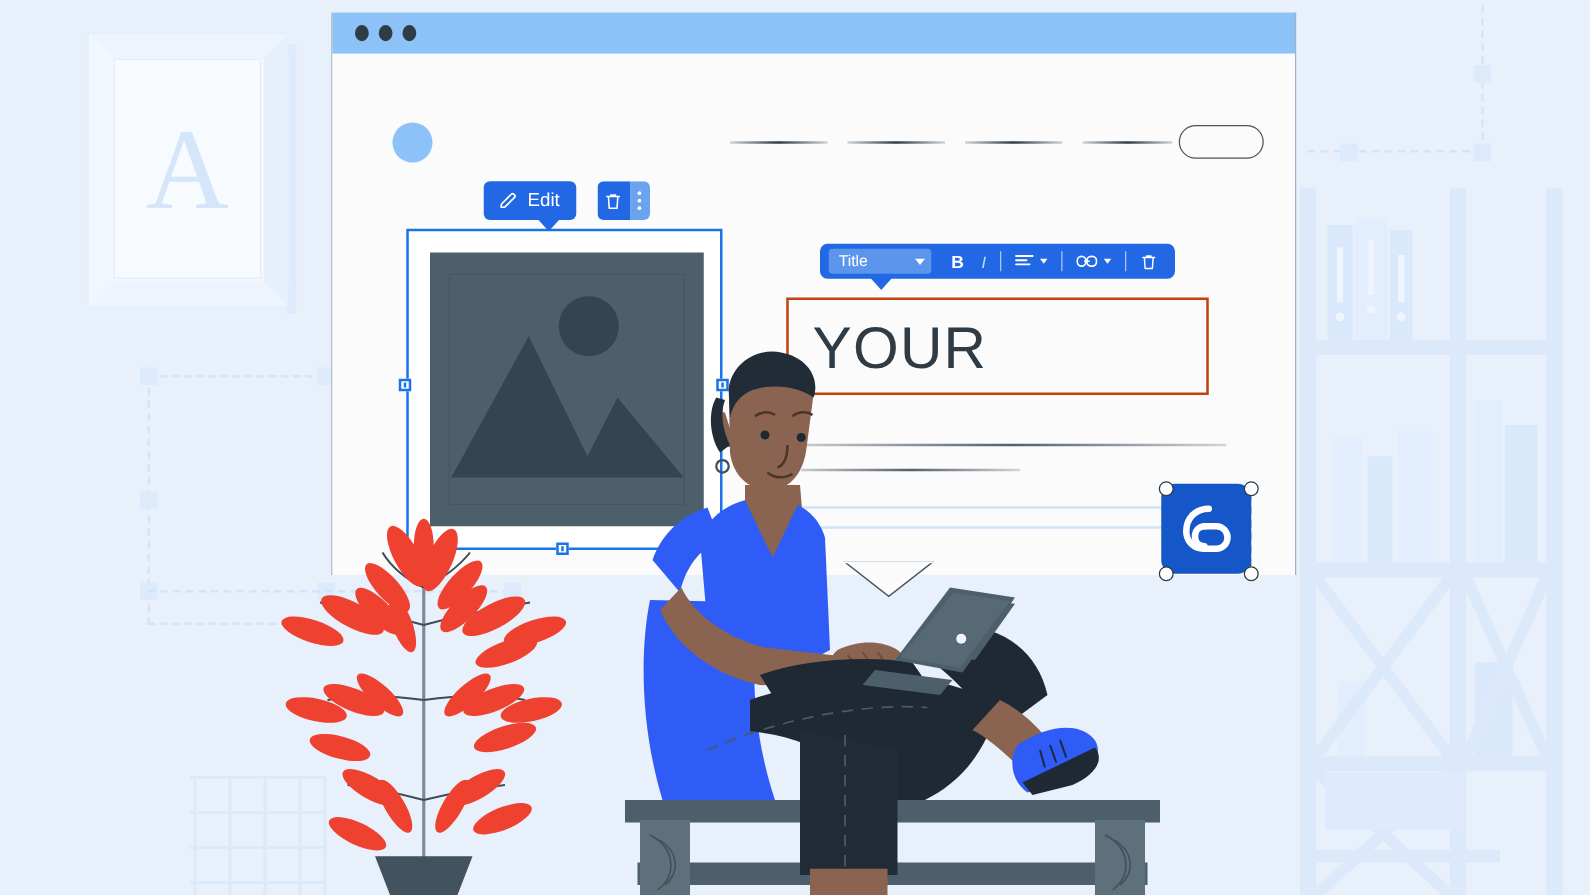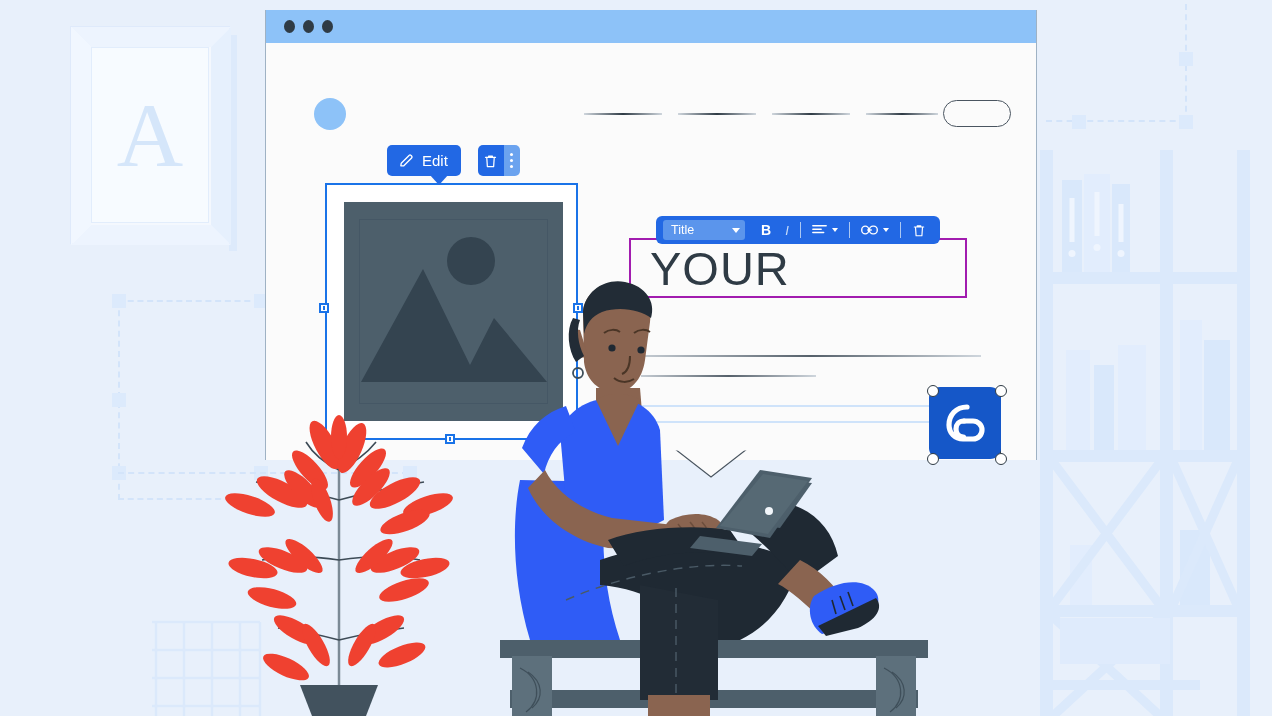--- a/index.html
+++ b/index.html
@@ -104,33 +104,33 @@
   .del-kebab { width:16px; background:#6ba3ef; display:flex; flex-direction:column; align-items:center; justify-content:center; gap:3px; }
   .del-kebab i { width:3px; height:3px; border-radius:50%; background:#fff; display:block; }
   .tip-down {
     position:absolute; left:163px; top:131px; width:0; height:0;
     border-left:10px solid transparent; border-right:10px solid transparent;
     border-top:11px solid #2268e4;
   }
 
   
   .text-select {
-    position:absolute; left:363px; top:195px; width:338px; height:60px;
-    border:2px solid #a21caf; background:#fbfbfb;
+    position:absolute; left:363px; top:195px; width:338px; height:78px;
+    border:2px solid #c2410c; background:#fbfbfb;
     display:flex; align-items:center; padding-left:19px;gap:16px;
   }
   .txt-main { font-size:47px; color:#2f3b45; letter-spacing:1px; font-weight:400; }
   .txt-sel {
     font-size:47px; color:#222e38; font-weight:bold; font-style:italic;
     background:#9ed0fb; padding:2px 4px 4px 6px; margin-left:8px; letter-spacing:1px;
   }
   .text-toolbar {
     position:absolute; left:390px; top:152px; height:28px;
     background:#2268e4; border-radius:6px;
-    display:flex; align-items:center; gap:0; padding:0 7px; color:#fff;margin-top:21px;
+    display:flex; align-items:center; gap:0; padding:0 7px; color:#fff;
   }
   .tt-select {
     background:#5b95ec; border-radius:3px; height:20px; min-width:82px;
     display:flex; align-items:center; justify-content:space-between;
     padding:0 5px 0 8px; font-size:12.5px; color:#fff; margin-right:9px;
   }
   .tt-btn { padding:0 7px; font-size:14px; display:flex; align-items:center; }
   .tt-sep { width:1px; height:16px; background:#abc8f3; margin:0 4px; }
   .caret { width:0;height:0;border-left:4px solid transparent;border-right:4px solid transparent;border-top:5px solid #fff; }
   .caret.sm { border-left-width:3px; border-right-width:3px; border-top-width:4px; }

